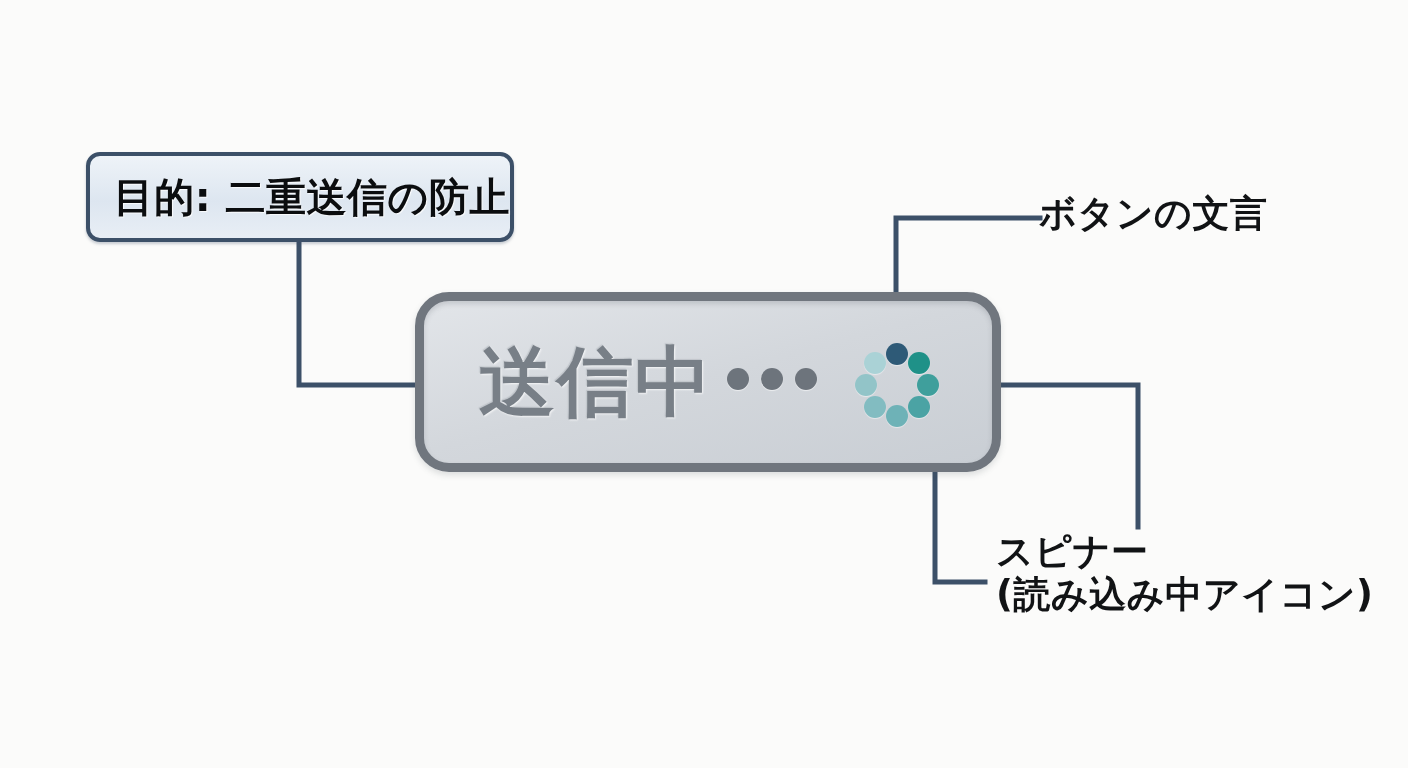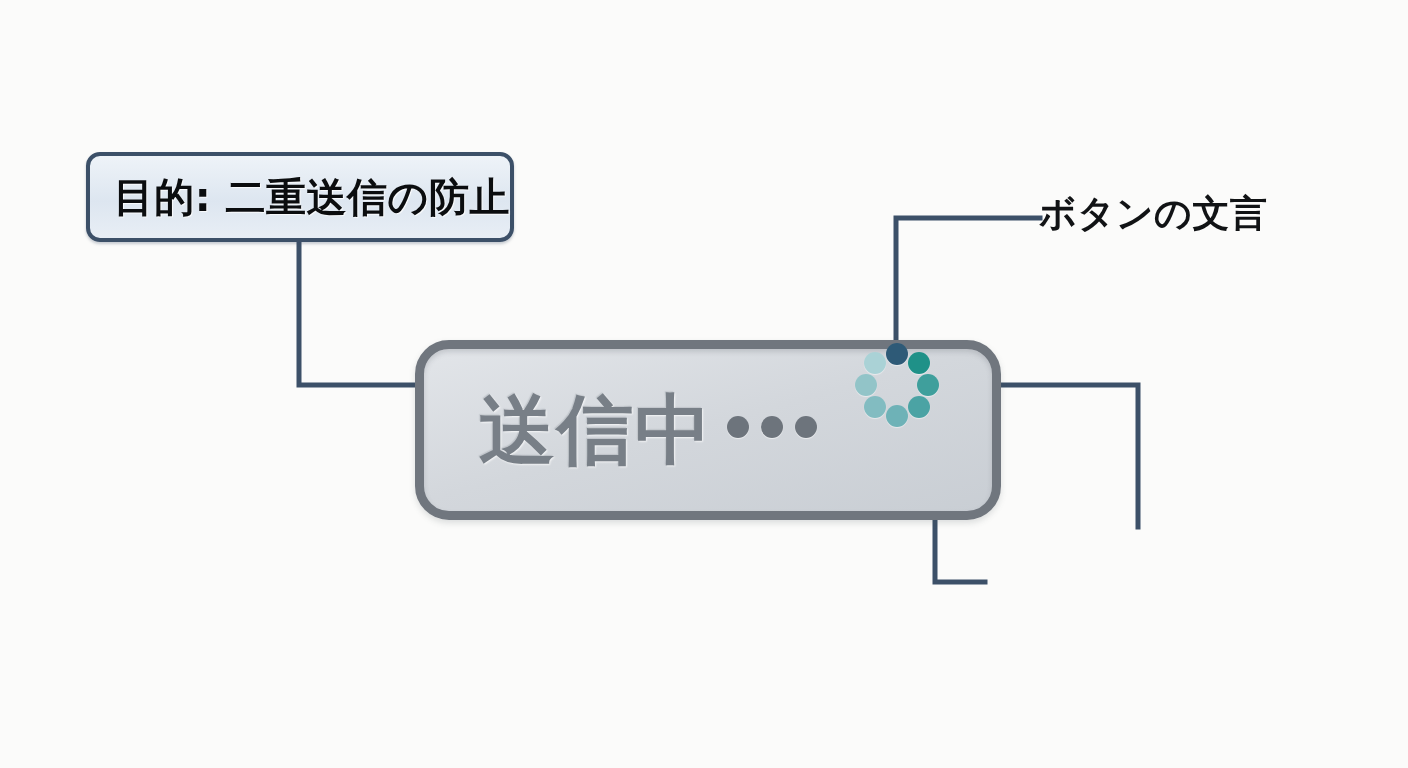--- a/index.html
+++ b/index.html
@@ -59,21 +59,20 @@
     height: 180px;
     box-sizing: border-box;
     border: 9px solid #70767e;
     border-radius: 34px;
     background: linear-gradient(165deg, #e2e5e9 0%, #d3d7dc 48%, #c9ced4 100%);
     box-shadow: 0 3px 5px rgba(90, 96, 104, 0.22) inset,
                 0 3px 6px rgba(80, 86, 94, 0.18);
     display: flex;
     align-items: center;
     cursor: not-allowed;
-    margin-top: 48px;
   }
   .button-label {
     position: absolute;
     left: 55px;
     top: 50%;
     transform: translateY(-50%);
     display: flex;
     align-items: center;
     gap: 4px;
   }
@@ -172,14 +171,18 @@
       <i style="left: 52.9203px; top: 52.9203px; background: rgb(75, 163, 164);"></i>
       <i style="left: 31px; top: 62px; background: rgb(110, 178, 183);"></i>
       <i style="left: 9.07969px; top: 52.9203px; background: rgb(130, 188, 193);"></i>
       <i style="left: 0px; top: 31px; background: rgb(146, 196, 200);"></i>
       <i style="left: 9.07969px; top: 9.07969px; background: rgb(170, 210, 214);"></i>
     </div>
 
   <div class="anno" id="anno-button-text">ボタンの文言</div>
 
 
+  <div class="anno" id="anno-spinner">
+    <span class="sub">スピナー</span>
+    <span class="sub">(読み込み中アイコン)</span>
+  </div>
 
 </div>
 
 </body></html>

